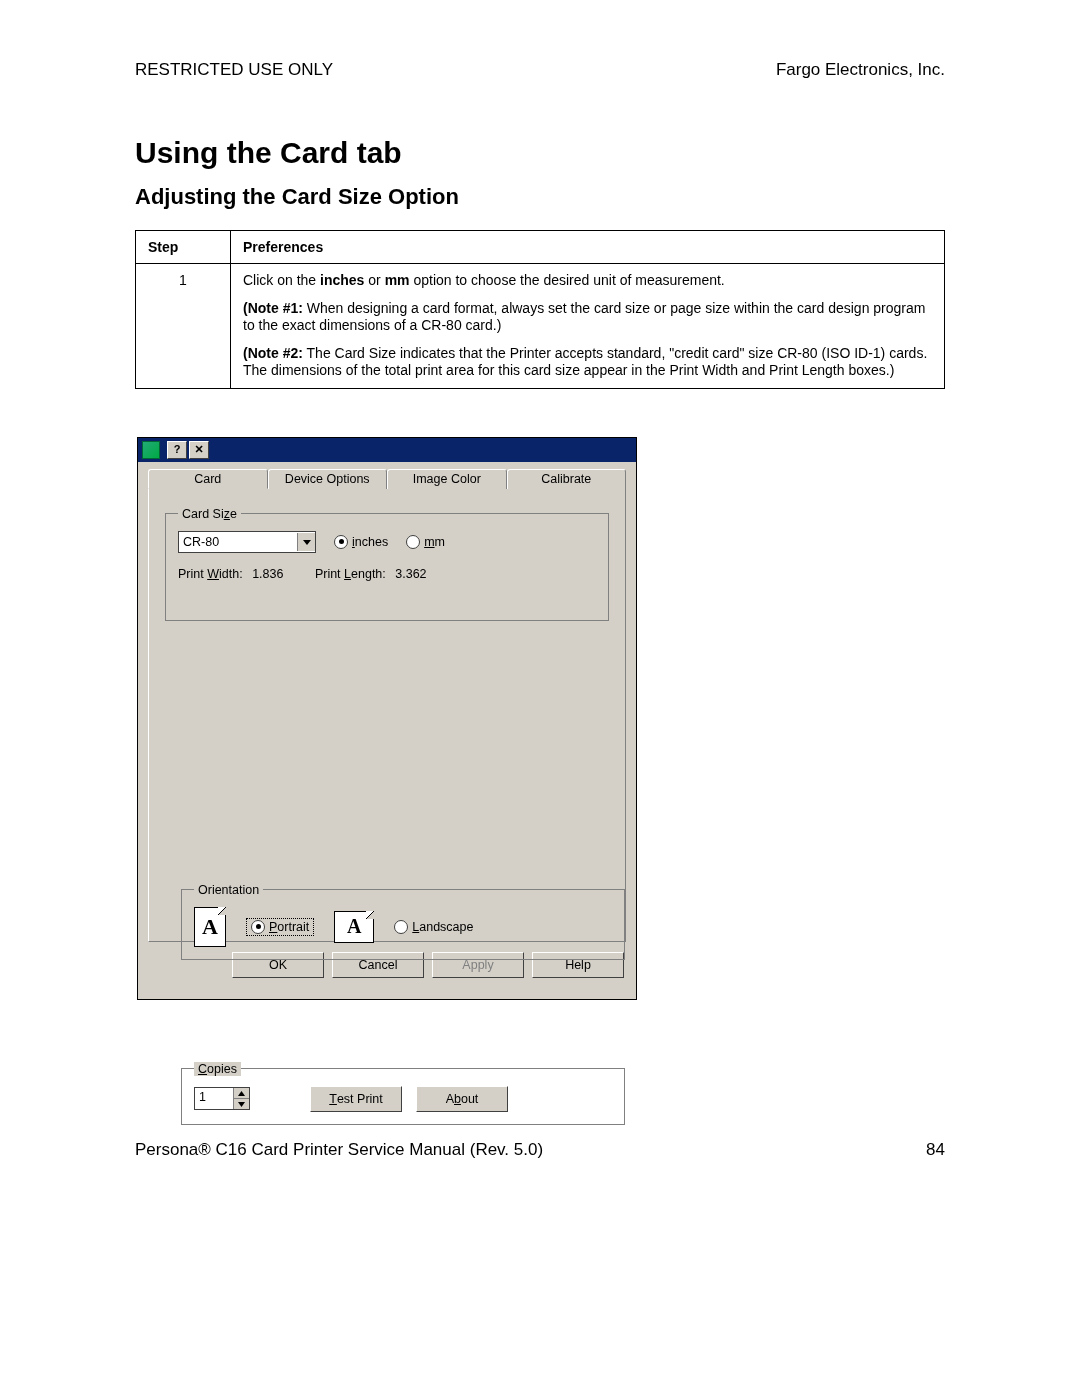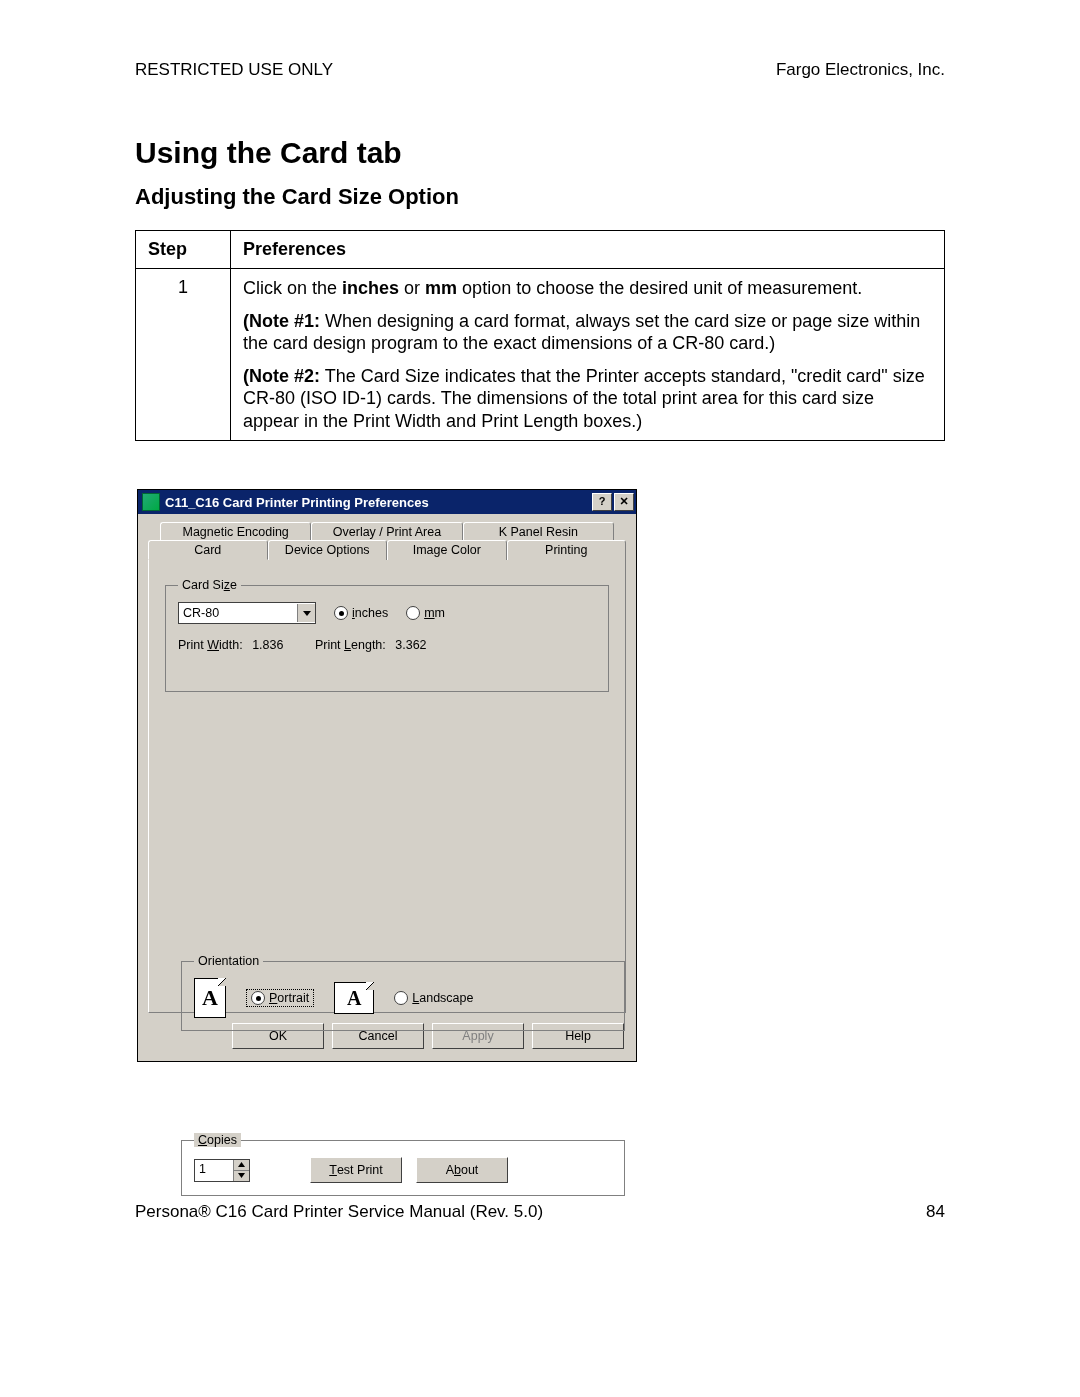--- a/index.html
+++ b/index.html
@@ -30,21 +30,21 @@
     margin: 0 0 20px 0;
   }
   table.step-table {
     border-collapse: collapse;
     width: 100%;
     margin-bottom: 48px;
   }
   table.step-table th, table.step-table td {
     border: 1.5px solid #000;
     padding: 8px 12px;
-    font-size: 18px;
+    font-size: 14px;
     text-align: left;
     vertical-align: top;
   }
   table.step-table th {
     font-weight: bold;
   }
   table.step-table td.step-col {
     text-align: center;
     width: 70px;
   }
@@ -199,21 +199,21 @@
     display:inline-flex;align-items:center;justify-content:center;
     min-width:74px;height:24px;
     background:#d4d0c8;
     border:1px solid #404040;
     border-top-color:#fff;border-left-color:#fff;
     font-size:12.5px;
     padding: 0 8px;
   }
   .btn.disabled { color:#808080; }
 
-  .dialog-buttons { display:flex; gap:8px; justify-content:flex-end; padding: 10px 12px 12px 12px;}
+  .dialog-buttons { display:flex; gap:8px; justify-content:flex-end; padding: 10px 12px 21px 12px;}
 
   .footer-line {
     display:flex; justify-content:space-between;
     font-size:17px;
     margin-top: 140px;
   }
 </style>
 </head>
 <body>
 
@@ -245,36 +245,30 @@
           <span class="bold">(Note #2:</span><span>  The Card Size indicates that the Printer accepts standard, "credit card" size CR-80 (ISO ID-1) cards. The dimensions of the total print area for this card size appear in the Print Width and Print Length boxes.)</span>
         </p>
       </td>
     </tr>
   </tbody>
     </table>
 
   <div class="dialog">
     <div class="titlebar">
       <div class="app-icon"></div>
-      <div class="title-text">C11_C16 Card Printer Printing Preferences</div>
       <div class="title-btn">?</div>
       <div class="title-btn">✕</div>
     </div>
 
     <div class="tab-area">
-      <div class="tab-row back">
-        <div class="tab">Magnetic Encoding</div>
-        <div class="tab">Overlay / Print Area</div>
-        <div class="tab">K Panel Resin</div>
-      </div>
       <div class="tab-row front">
         <div class="tab active">Card</div>
         <div class="tab">Device Options</div>
         <div class="tab">Image Color</div>
-        <div class="tab">Printing</div>
+        <div class="tab">Calibrate</div>
       </div>
 
       <div class="tab-panel">
 
         <fieldset class="groupbox" style="height:90px">
           <legend><span>Card Si</span><span class="u">z</span><span>e</span></legend>
           <div style="display:flex;align-items:center;">
             <div class="combo">
               <span class="val">CR-80</span>
               <div class="dd-btn">

